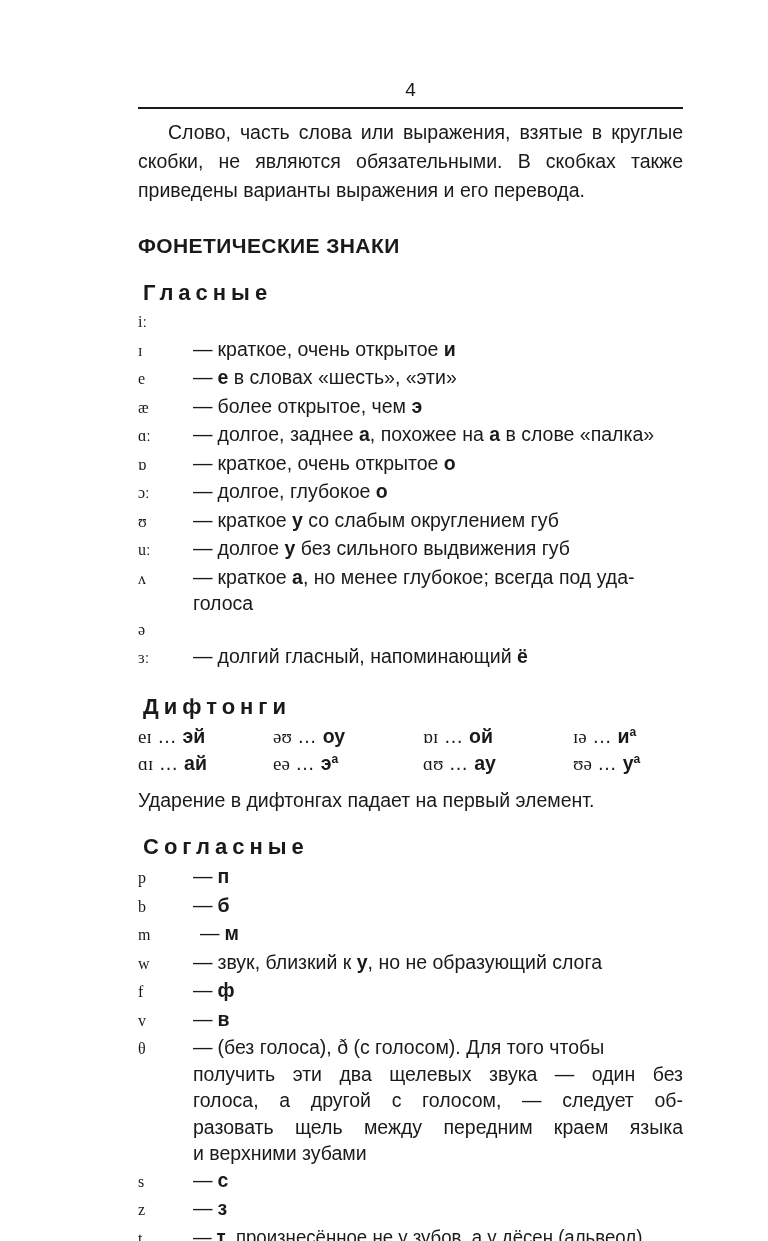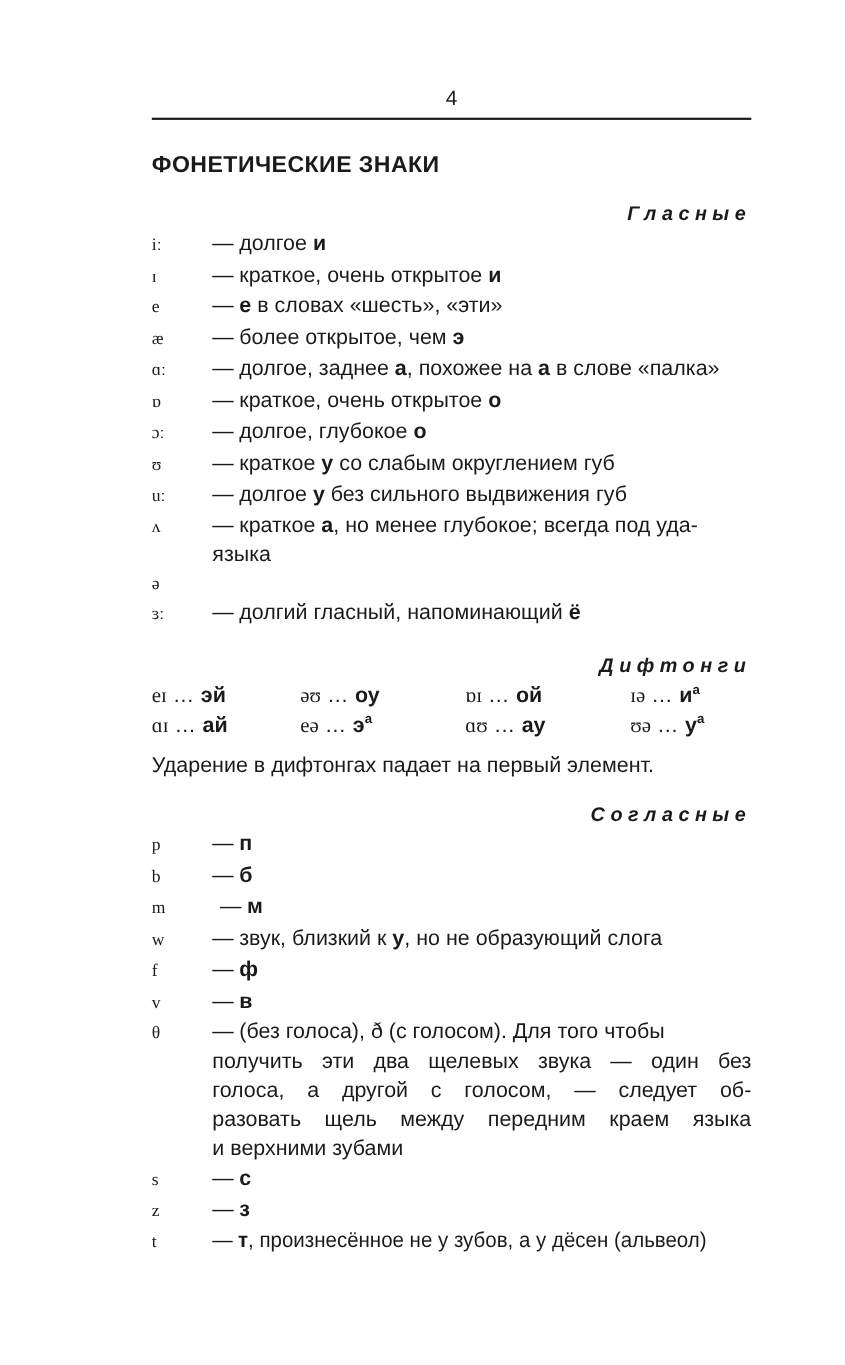--- a/index.html
+++ b/index.html
@@ -56,27 +56,26 @@
   .main-title {
     font-size: 21px;
     font-weight: bold;
     letter-spacing: 0.4px;
     margin-top: 29px;
     margin-bottom: 0;
   }
 
   
   .subhead {
-    text-align: right;
-    font-size: 18px;
+    text-align: left;
+    font-size: 22px;
     letter-spacing: 5px;
     text-indent: 5px;
     margin-top: 22px;
     margin-bottom: 3px;
-    font-style: italic;
   }
   .subhead.tight-top { margin-top: 19px; }
 
   
   .rows { display: block; }
   .row {
     display: flex;
     align-items: baseline;
     font-size: 19.5px;
     line-height: 26.5px;
@@ -149,28 +148,28 @@
 </style>
 </head>
 <body>
 
 <div id="page">
   <div class="content">
 
     <div class="folio">4</div>
     <hr class="folio-rule">
 
+    <p class="intro">Слово, часть слова или выражения, взятые в круглые скобки, не являются обязательными. В скобках также приведены варианты выражения и его перевода.</p>
 
     <h1 class="main-title">ФОНЕТИЧЕСКИЕ ЗНАКИ</h1>
 
     <h2 class="subhead">Гласные</h2>
     <div class="rows" id="vowels-list">
         <div class="row">
           <span class="sym">iː</span>
-          <span class="gloss"><span class="dash">—</span>долгое <b>и</b></span>
         </div>
         <div class="row">
           <span class="sym">ɪ</span>
           <span class="gloss"><span class="dash">—</span>краткое, очень открытое <b>и</b></span>
         </div>
         <div class="row">
           <span class="sym">e</span>
           <span class="gloss"><span class="dash">—</span><b>е</b> в словах «шесть», «эти»</span>
         </div>
         <div class="row">
@@ -192,21 +191,21 @@
         <div class="row">
           <span class="sym">ʊ</span>
           <span class="gloss"><span class="dash">—</span>краткое <b>у</b> со слабым округлением губ</span>
         </div>
         <div class="row">
           <span class="sym">uː</span>
           <span class="gloss"><span class="dash">—</span>долгое <b>у</b> без сильного выдвижения губ</span>
         </div>
         <div class="row">
           <span class="sym">ʌ</span>
-          <span class="gloss wrap"><span class="dash">—</span>краткое <b>а</b>, но менее глубокое; всегда под уда-<span class="cont">языка</span></span>
+          <span class="gloss wrap"><span class="dash">—</span>краткое <b>а</b>, но менее глубокое; всегда под уда-<span class="cont">голоса</span></span>
         </div>
         <div class="row">
           <span class="sym">ə</span>
         </div>
         <div class="row">
           <span class="sym">ɜː</span>
           <span class="gloss"><span class="dash">—</span>долгий гласный, напоминающий <b>ё</b></span>
         </div>
       </div>
 

